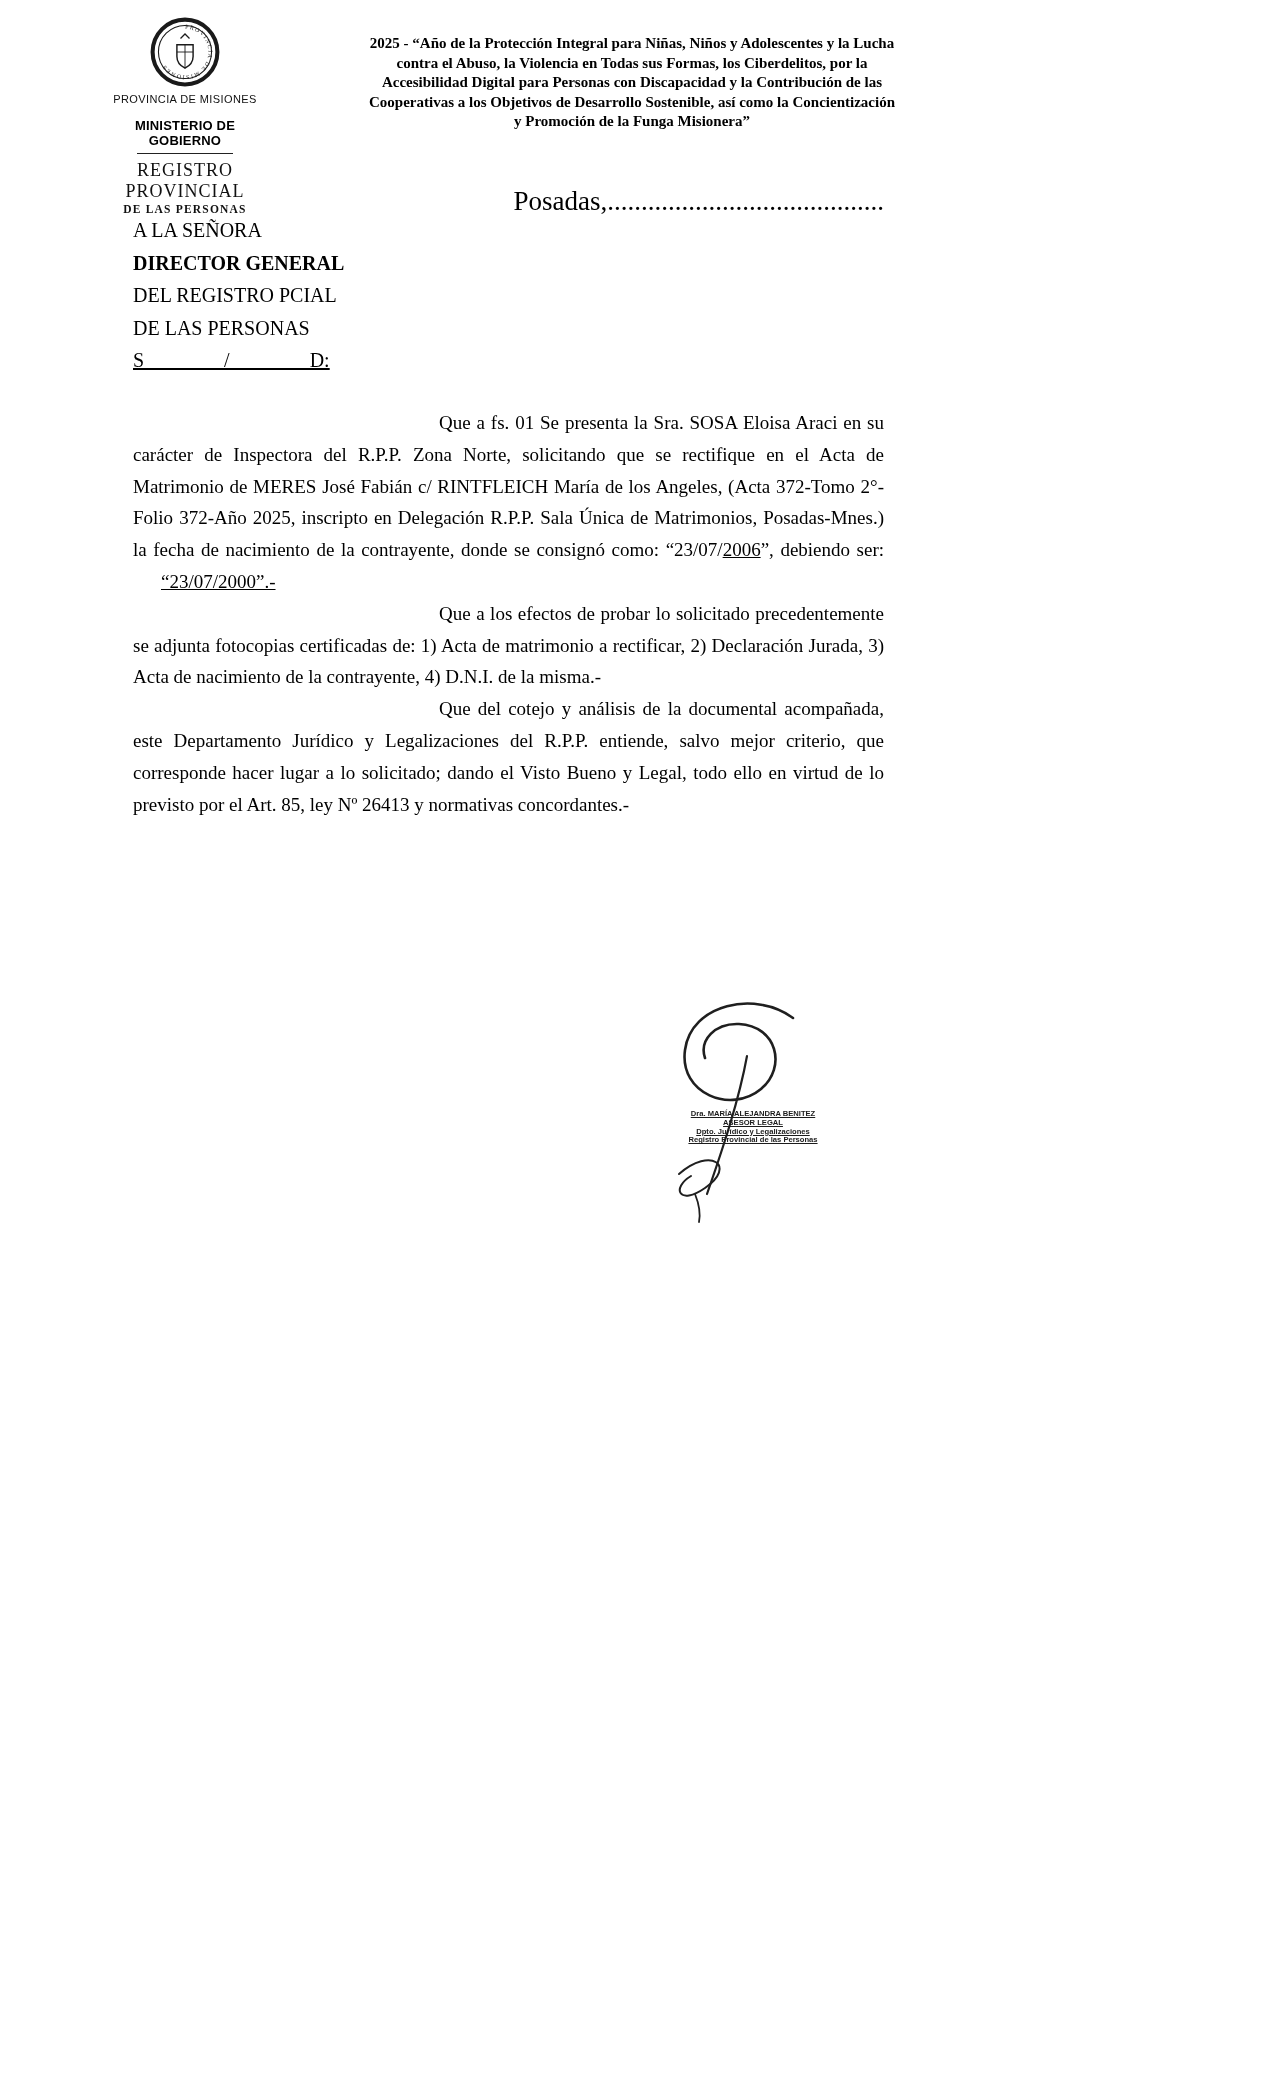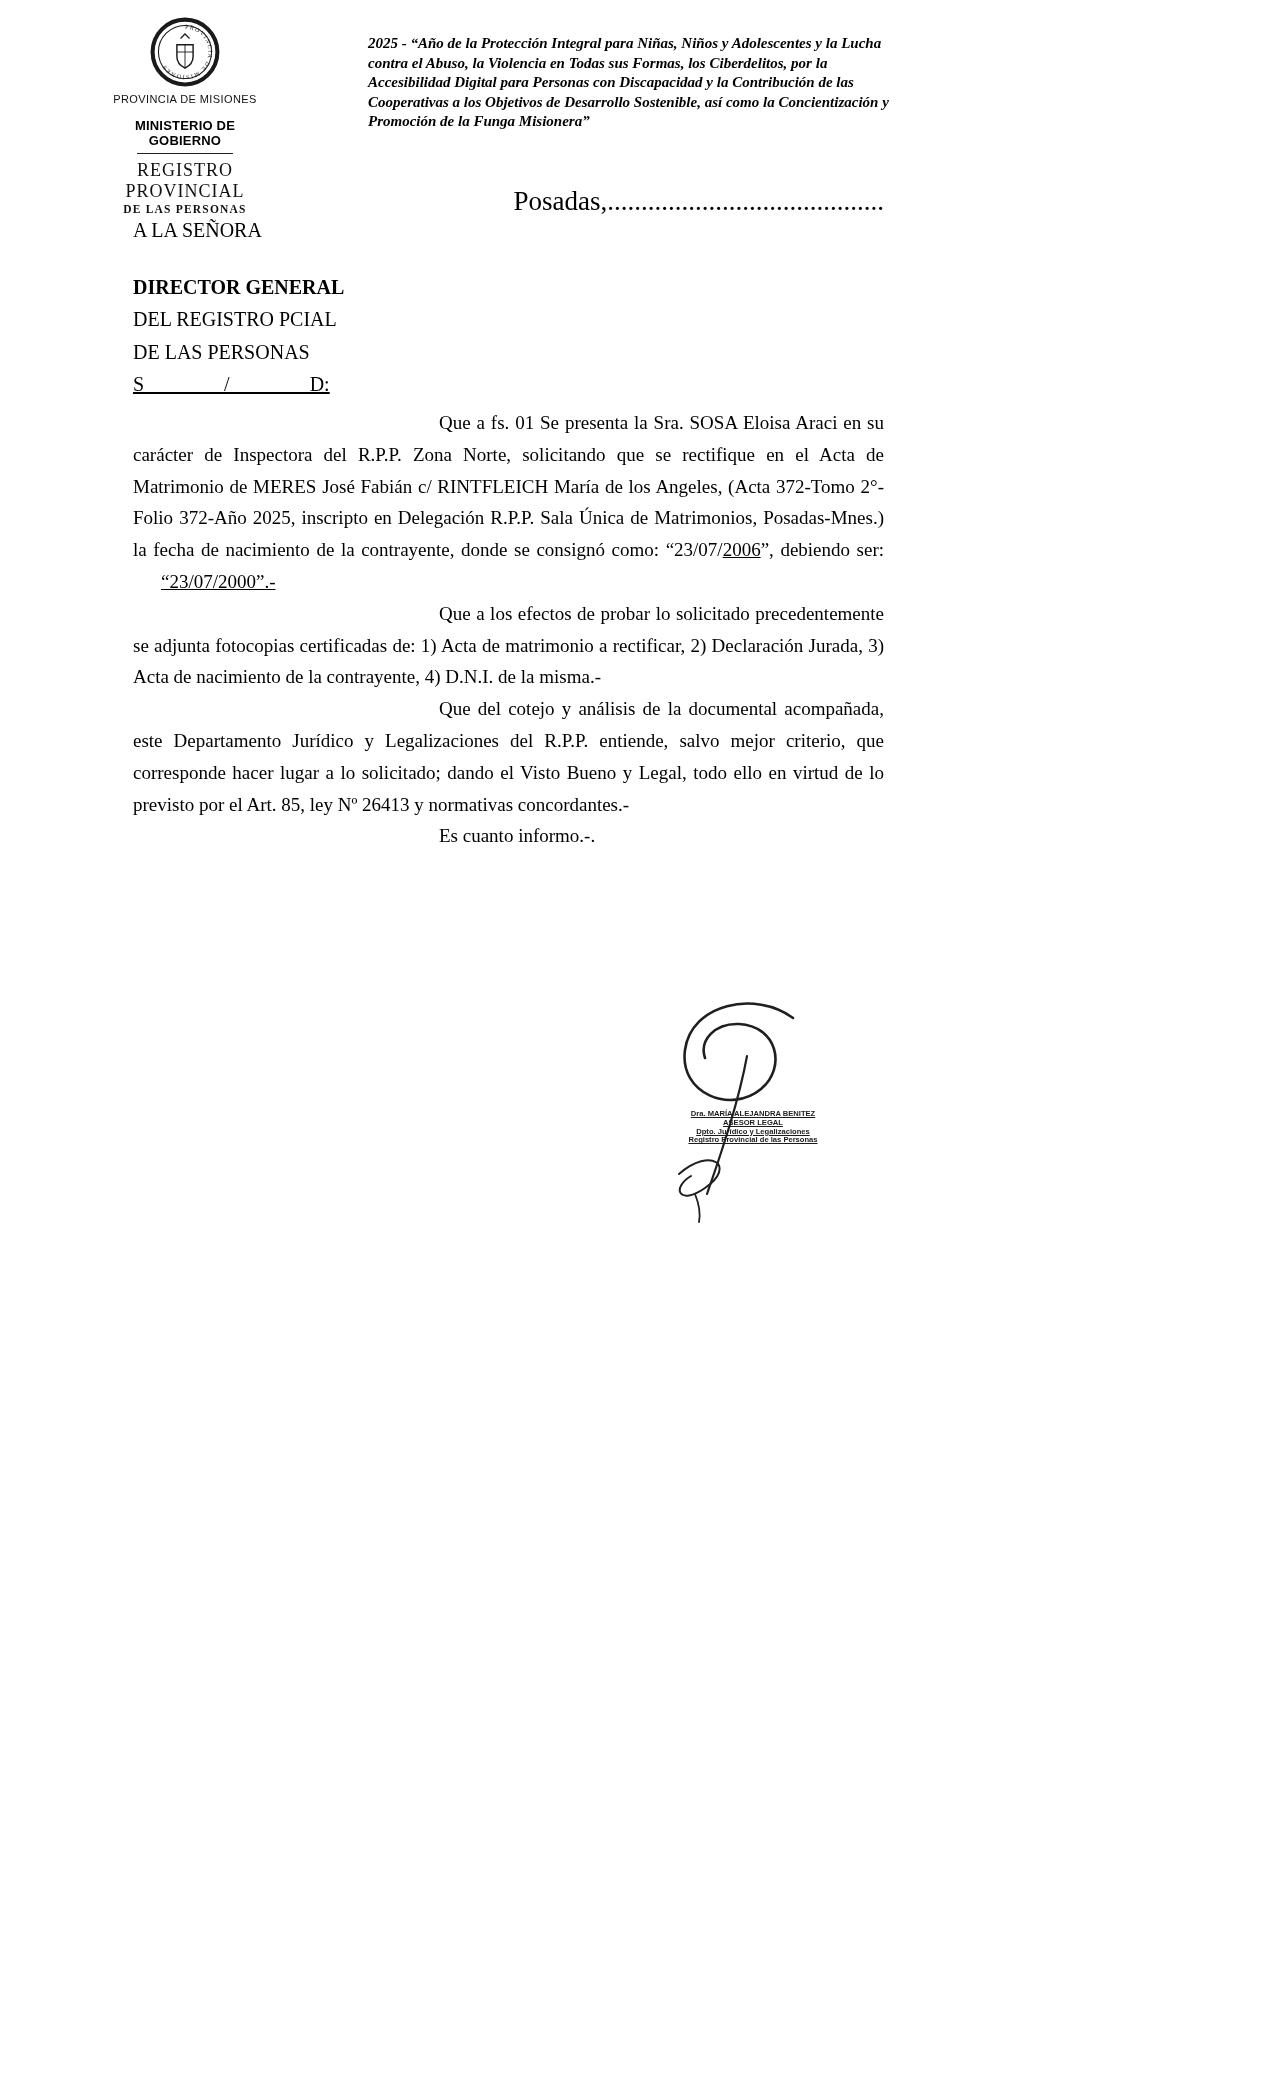--- a/index.html
+++ b/index.html
@@ -18,28 +18,28 @@
   .seal { width: 72px; height: 72px; display: block; margin: 0 auto 5px; }
   .lh-province { font-family: "Liberation Sans", sans-serif; font-size: 11px; letter-spacing: 0.4px; color: #111; }
   .lh-ministry { font-family: "Liberation Sans", sans-serif; font-size: 13px; font-weight: bold; letter-spacing: 0.2px; color: #000; margin-top: 13px; text-align: center; }
   .lh-rule { width: 96px; height: 0; border-top: 1.5px solid #222; margin: 5px auto 6px; }
   .lh-reg1 { font-size: 18px; letter-spacing: 1px; color: #111; }
   .lh-reg2 { font-size: 11.5px; font-weight: bold; letter-spacing: 1.2px; color: #111; margin-top: 1px; }
 
   
   .motto {
     left: 368px; top: 34px; width: 528px;
-    text-align: left; font-weight: bold; font-style: italic;
+    text-align: center; font-weight: bold; 
     font-size: 15px; line-height: 19.6px;
   }
 
   .date-line { left: 133px; top: 186px; width: 751px; text-align: right; font-weight: normal; font-size: 27px; }
 
   .recipient { left: 133px; top: 214px; font-size: 20px; line-height: 32.5px; }
-  .bold { font-weight: bold; margin-top: 24px; }
+  .bold { font-weight: bold; }
   .salutation { text-decoration: underline; white-space: pre; }
 
   .body-text {
     left: 133px; top: 407px; width: 751px;
     font-size: 19px; line-height: 31.8px;
     text-align: justify;
   }
   .body-text p { margin: 0; text-indent: 306px; }
   .u { text-decoration: underline; }
   .bu { font-weight: normal; text-decoration: underline; margin-left: 28px; }
@@ -91,21 +91,20 @@
   <div class="bold">DIRECTOR GENERAL</div>
   <div>DEL REGISTRO PCIAL</div>
   <div>DE LAS PERSONAS</div>
   <div><span class="salutation">S                /                D:</span></div>
 </div>
 
 <div class="abs body-text">
   <p><span>Que a fs. 01 Se presenta la Sra. SOSA Eloisa Araci en su carácter de Inspectora del R.P.P. Zona Norte, solicitando que se rectifique en el Acta de Matrimonio de MERES José Fabián c/ RINTFLEICH María de los Angeles, (Acta 372-Tomo 2°-Folio 372-Año 2025, inscripto en Delegación R.P.P. Sala Única de Matrimonios, Posadas-Mnes.) la fecha de nacimiento de la contrayente, donde se consignó como: “23/07/</span><span class="u">2006</span><span>”, debiendo ser: </span><span class="bu">“23/07/2000”.-</span></p>
   <p>Que a los efectos de probar lo solicitado precedentemente se adjunta fotocopias certificadas de: 1) Acta de matrimonio a rectificar, 2) Declaración Jurada, 3) Acta de nacimiento de la contrayente, 4) D.N.I. de la misma.-</p>
   <p>Que del cotejo y análisis de la documental acompañada, este Departamento Jurídico y Legalizaciones del R.P.P. entiende, salvo mejor criterio, que corresponde hacer lugar a lo solicitado; dando el Visto Bueno y Legal, todo ello en virtud de lo previsto por el Art. 85, ley Nº 26413 y normativas concordantes.-</p>
-  <p class="no-just">Es cuanto informo.-.</p>
 </div>
 
 <div class="abs footer">
 </div>
 
 <div class="abs signature">
   <svg class="sig-svg" viewBox="0 0 215 235" aria-hidden="true">
     <g fill="none" stroke="#1f1f1f" stroke-linecap="round">
       <path stroke-width="2.6" d="M 160 22 C 122 -6, 58 8, 52 54 C 46 98, 98 118, 128 93 C 154 71, 144 30, 106 28 C 82 27, 66 44, 72 62"></path>
       <path stroke-width="2.2" d="M 114 60 C 106 104, 90 152, 74 198"></path>

